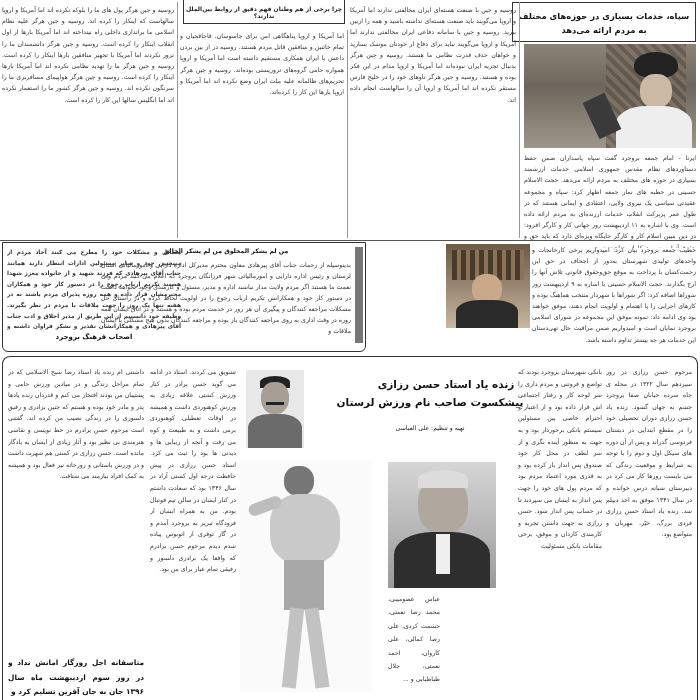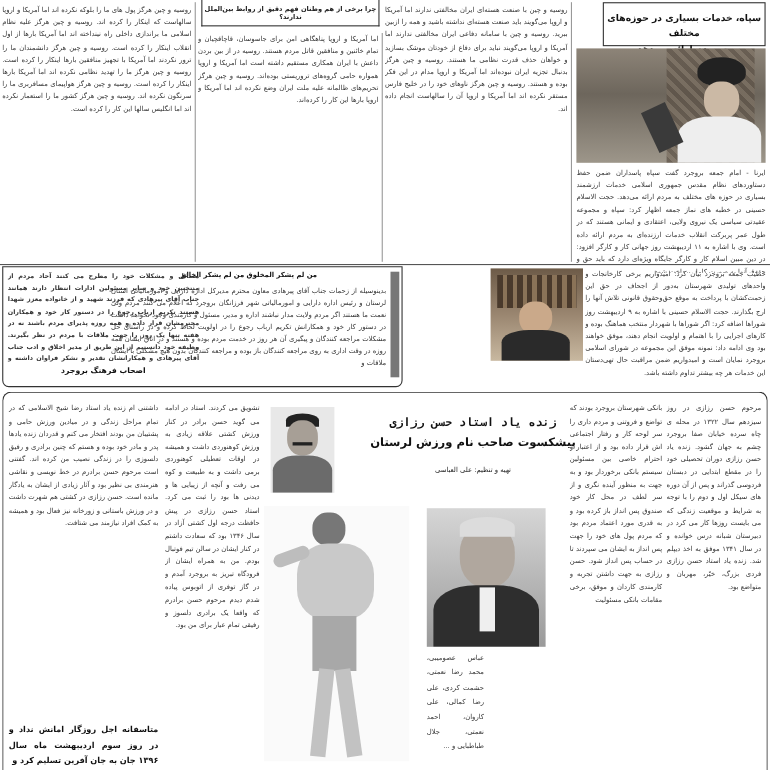--- a/index.html
+++ b/index.html
@@ -8,21 +8,21 @@
   .abs { position: absolute; }
   .txt { font-size: 6.2px; line-height: 11.2px; text-align: justify; color: #333; overflow: hidden; }
   .box { border: 1.5px solid #333; background: #fff; }
   .headline { font-weight: bold; text-align: center; color: #111; }
   .photo { background: #bbb; overflow: hidden; }
   .col-rule { background: #999; width: 1px; }
 </style>
 </head>
 <body>
 
-<div class="abs box" style="top:2px; right:4px; width:148px; height:40px; border-width:1px; padding-top:6px;">
+<div class="abs box" style="top:2px; right:4px; width:184px; height:40px; border-width:1px; padding-top:6px;">
   <div class="headline" style="font-size:8.4px; line-height:14px;">سپاه، خدمات بسیاری در حوزه‌های مختلف</div>
   <div class="headline" style="font-size:8.4px; line-height:14px;">به مردم ارائه می‌دهد</div>
 </div>
 
 <div class="abs photo" style="top:44px; right:4px; width:172px; height:104px; background:linear-gradient(180deg,#8d8478 0%,#6d665c 40%,#9d968a 100%);">
   <div style="position:absolute; right:10px; top:0; width:80px; height:104px; background:repeating-linear-gradient(45deg,#5a4f44 0 4px,#7a6e60 4px 8px); opacity:.7;"></div>
   <div style="position:absolute; right:18px; top:8px; width:44px; height:26px; border-radius:50% 50% 40% 40%; background:#222;"></div>
   <div style="position:absolute; right:24px; top:30px; width:32px; height:34px; border-radius:45%; background:#cbb9a5;"></div>
   <div style="position:absolute; right:4px; top:62px; width:76px; height:44px; border-radius:40% 40% 0 0; background:#eee;"></div>
   <div style="position:absolute; right:82px; top:52px; width:24px; height:40px; background:#3a3a3a; transform:rotate(-25deg);"></div>
@@ -58,21 +58,21 @@
   <div class="abs txt" style="top:16px; right:14px; width:250px; height:88px; line-height:11px;">بدینوسیله از زحمات جناب آقای پیرهادی معاون محترم مدیرکل اداره دارایی و امورمالیاتی استان لرستان و رئیس اداره دارایی و امورمالیاتی شهر فرزانگان بروجرد که اعلام می کنند مردم ولی نعمت ما هستند اگر مردم ولایت مدار نباشند اداره و مدیر، مسئول و کارمندی وجود نخواهد داشت در دستور کار خود و همکارانش تکریم ارباب رجوع را در اولویت لحاظ کرده و در راستای حل مشکلات مراجعه کنندگان و پیگیری آن هر روز در خدمت مردم بوده و هستند و درِ اتاق ایشان همه روزه در وقت اداری به روی مراجعه کنندگان باز بوده و مراجعه کنندگان بدون هیچ مشکلی با ایشان ملاقات و</div>
   <div class="abs txt" style="top:4px; left:4px; width:174px; height:84px; line-height:10.6px; font-weight:bold; font-size:5.8px;">مسائل و مشکلات خود را مطرح می کنند آحاد مردم از منتخبین خود و سایر مسئولین ادارات انتظار دارند همانند جناب آقای پیرهادی که فرزند شهید و از خانواده معزز شهدا هستند تکریم ارباب رجوع را در دستور کار خود و همکاران محترمشان قرار داده و همه روزه پذیرای مردم باشند نه در هفته تنها یک روز را جهت ملاقات با مردم در نظر بگیرند. وظیفه خود دانستیم از این طریق از مدیر اخلاق و ادب جناب آقای پیرهادی و همکارانشان تقدیر و تشکر فراوان داشته و برای ایشان و همکارانشان آرزوی عزت و سلامتی، موفقیت از خداوند بزرگ طلب نمائیم.</div>
   <div class="abs headline" style="top:90px; left:4px; width:174px; font-size:7px;">اصحاب فرهنگ بروجرد</div>
 </div>
 
 <div class="abs" style="top:356px; left:2px; width:696px; height:344px; border:1.5px solid #333; border-bottom:none; border-radius:8px 8px 0 0;"></div>
 
 <div class="abs txt" style="top:366px; right:8px; width:86px; height:334px; line-height:11.6px;">مرحوم حسن رزازی در روز سیزدهم سال ۱۳۲۲ در محله ی چاه سرده خیابان صفا بروجرد چشم به جهان گشود. زنده یاد حسن رزازی دوران تحصیلی خود را در مقطع ابتدایی در دبستان فردوسی گذراند و پس از آن دوره های سیکل اول و دوم را با توجه به شرایط و موقعیت زندگی که می بایست روزها کار می کرد در دبیرستان شبانه درس خوانده و در سال ۱۳۴۱ موفق به اخذ دیپلم شد. زنده یاد استاد حسن رزازی فردی بزرگ، خیّر، مهربان و متواضع بود.</div>
 <div class="abs txt" style="top:366px; right:98px; width:84px; height:334px; line-height:11.6px;">بانکی شهرستان بروجرد بودند که تواضع و فروتنی و مردم داری را سر لوحه کار و رفتار اجتماعی اش قرار داده بود و از اعتبار و احترام خاصی بین مسئولین سیستم بانکی برخوردار بود و به جهت به منظور آینده نگری و از سر لطف در محل کار خود صندوق پس انداز باز کرده بود و به قدری مورد اعتماد مردم بود که مردم پول های خود را جهت پس انداز به ایشان می سپردند تا در حساب پس انداز شود. حسن رزازی به جهت داشتن تجربه و کارمندی کاردان و موفق، برخی مقامات بانکی مسئولیت</div>
 
-<div class="abs headline" style="top:378px; left:330px; width:200px; font-size:10.5px;font-family:Liberation Mono, monospace;">زنده یاد استاد حسن رزازی</div>
+<div class="abs headline" style="top:378px; left:346px; width:200px; font-size:10.5px;">زنده یاد استاد حسن رزازی</div>
 <div class="abs headline" style="top:396px; left:320px; width:220px; font-size:10.5px;">پیشکسوت صاحب نام ورزش لرستان</div>
 <div class="abs" style="top:424px; left:330px; width:200px; font-size:6.2px; text-align:center;">تهیه و تنظیم: علی العباسی</div>
 
 <div class="abs photo" style="top:462px; left:388px; width:108px; height:126px; background:linear-gradient(180deg,#d6d6d6,#9a9a9a);">
   <div style="position:absolute; left:30px; top:14px; width:50px; height:58px; border-radius:45%; background:#b0a79e;"></div>
   <div style="position:absolute; left:30px; top:8px; width:50px; height:18px; border-radius:50% 50% 0 0; background:#dcdcdc;"></div>
   <div style="position:absolute; left:6px; top:70px; width:96px; height:56px; border-radius:40% 40% 0 0; background:#2e2e2e;"></div>
   <div style="position:absolute; left:48px; top:72px; width:14px; height:40px; background:#efefef;"></div>
 </div>
 

